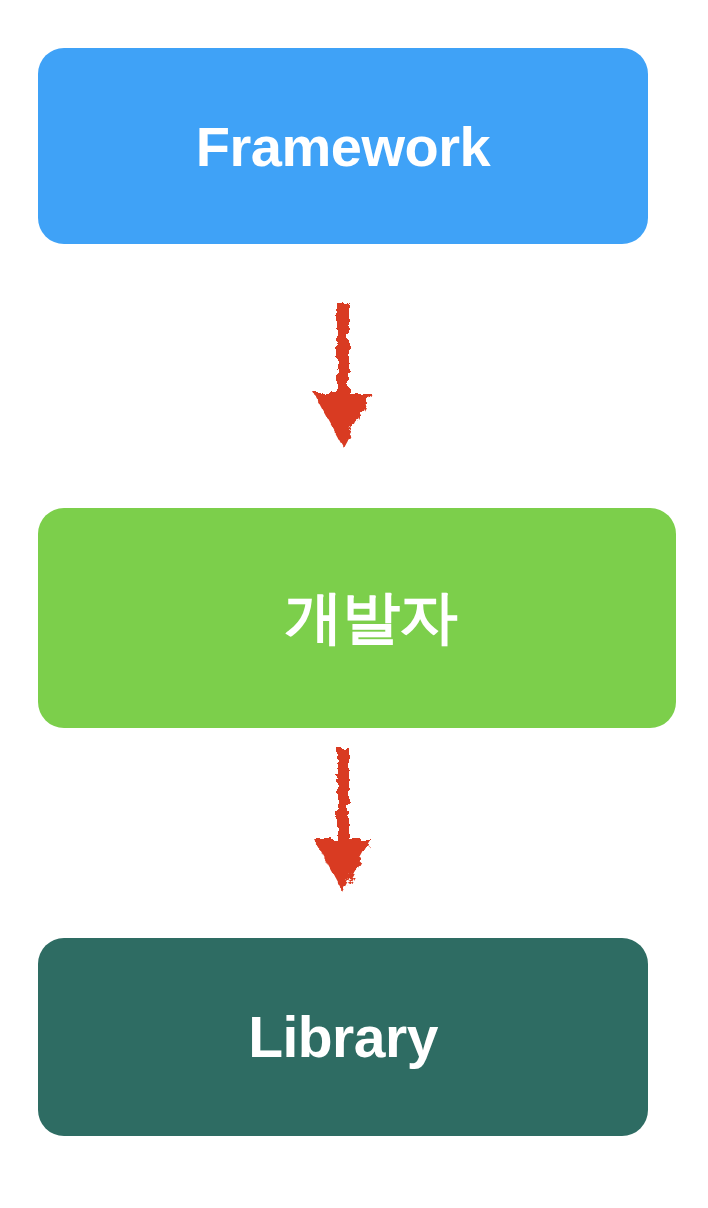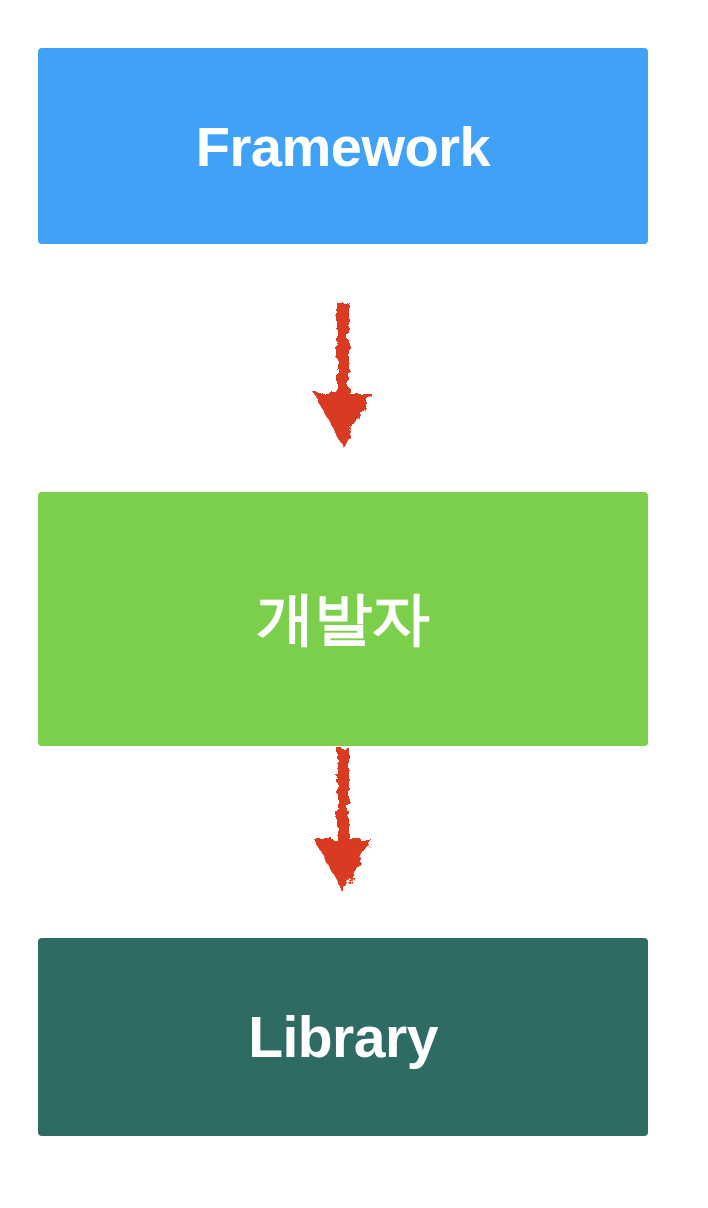--- a/index.html
+++ b/index.html
@@ -15,35 +15,36 @@
     overflow: hidden;
     font-family: "Liberation Sans", sans-serif;
   }
   .node {
     position: absolute;
     left: 38px;
     width: 610px;
     display: flex;
     align-items: center;
     justify-content: center;
-    border-radius: 4px;
+    border-radius: 26px;
     color: #ffffff;
     font-weight: bold;
     text-align: center;
     letter-spacing: -0.5px;
   }
   .node-framework {
     top: 48px;
     height: 196px;
     font-size: 56px;
   }
   .node-developer {
-    top: 492px;
-    height: 254px;
+    top: 508px;
+    height: 220px;
     font-size: 58px;
+    padding-left: 28px;
   }
   .node-library {
     top: 938px;
     height: 198px;
     font-size: 57px;
   }
   .arrow {
     position: absolute;
     left: 305px;
     width: 76px;

